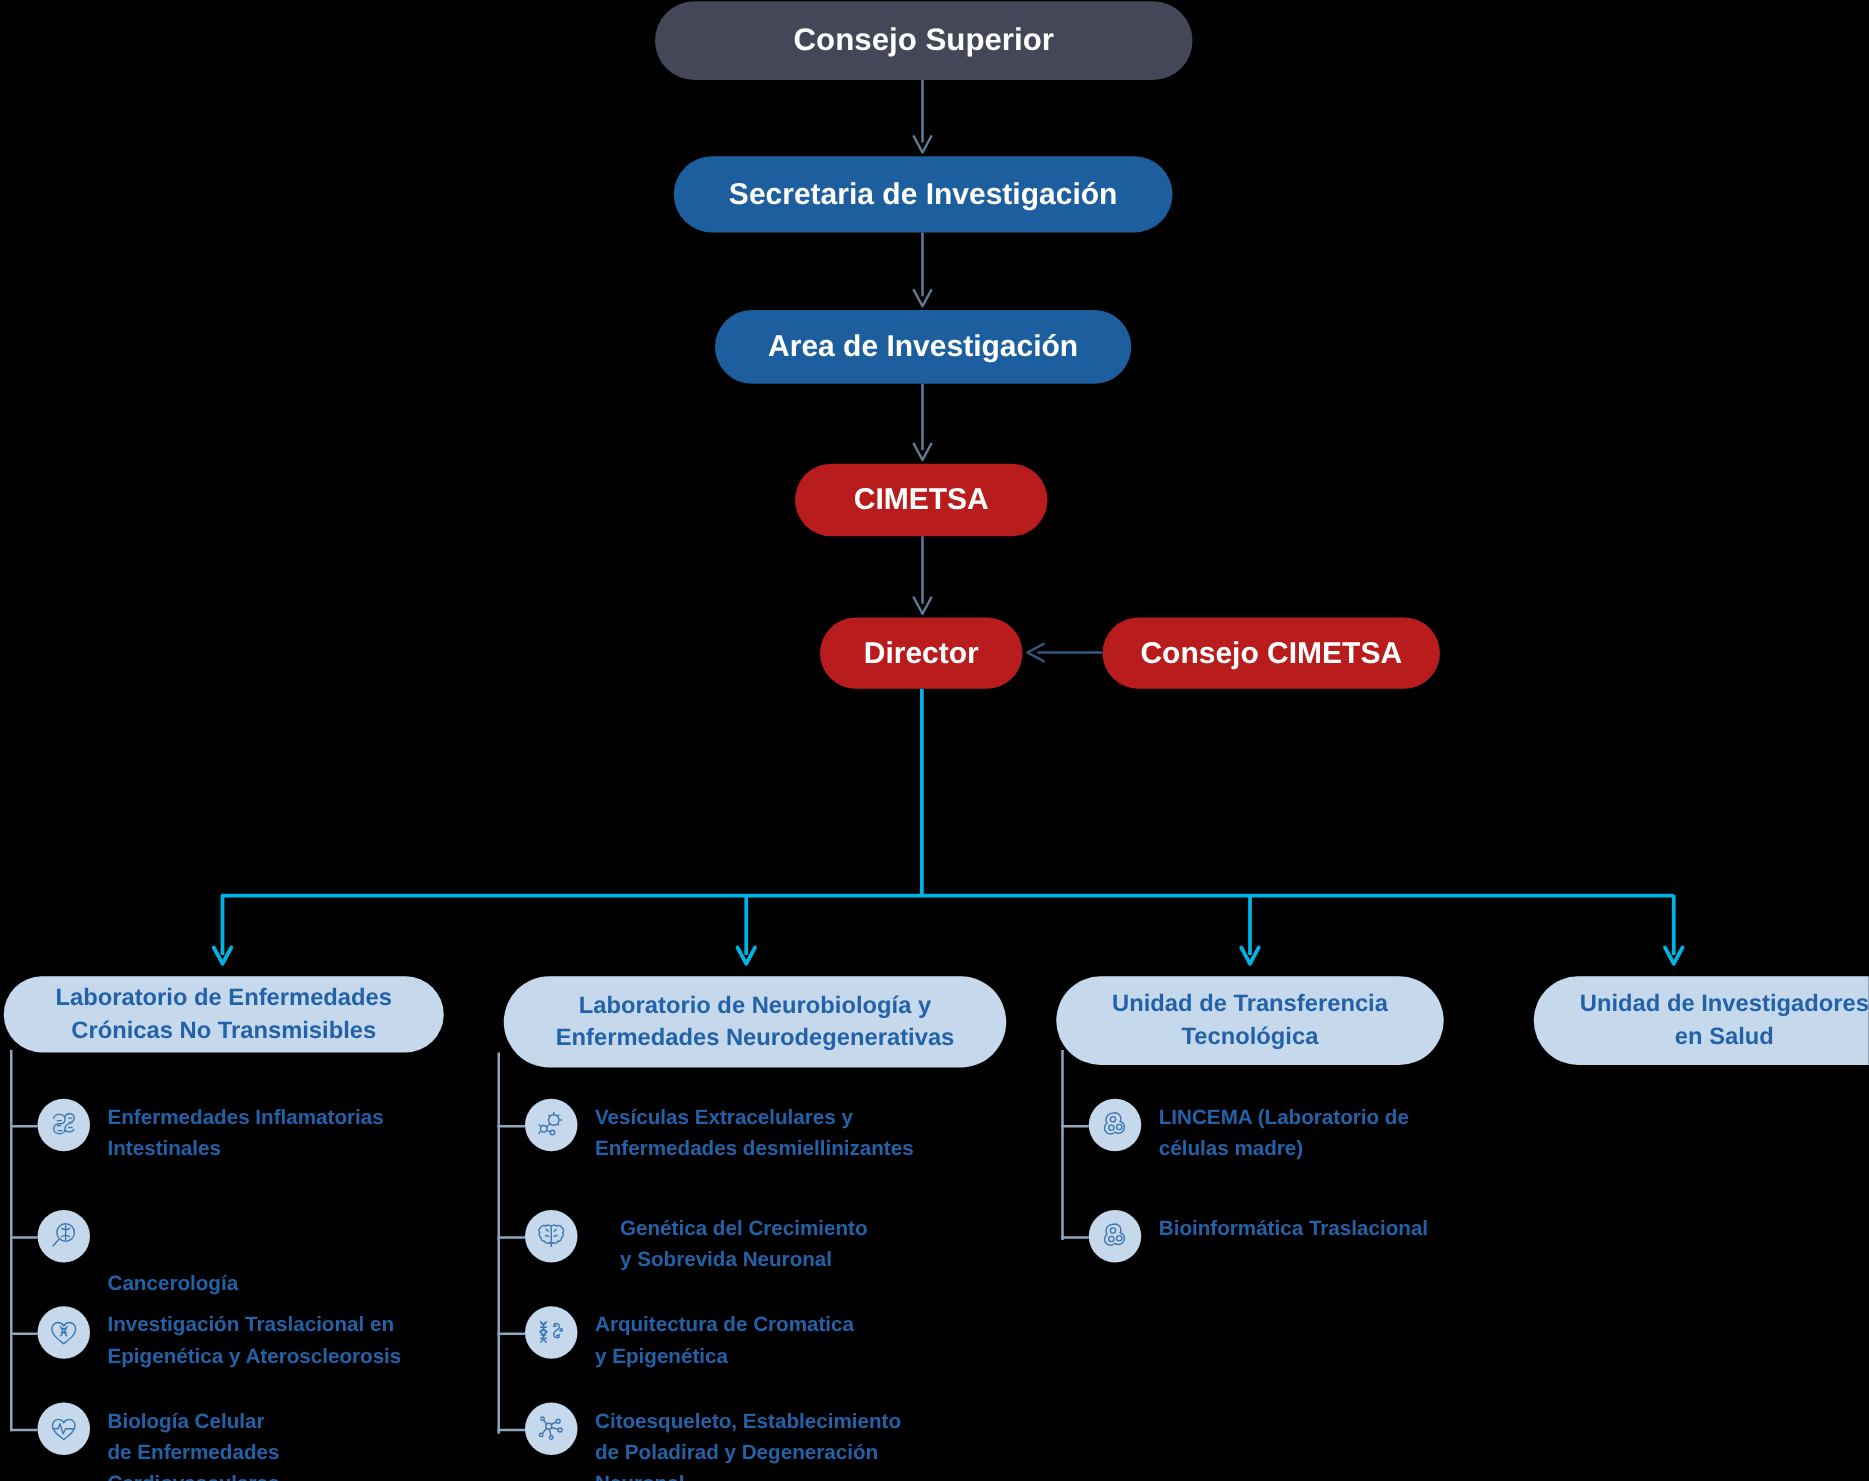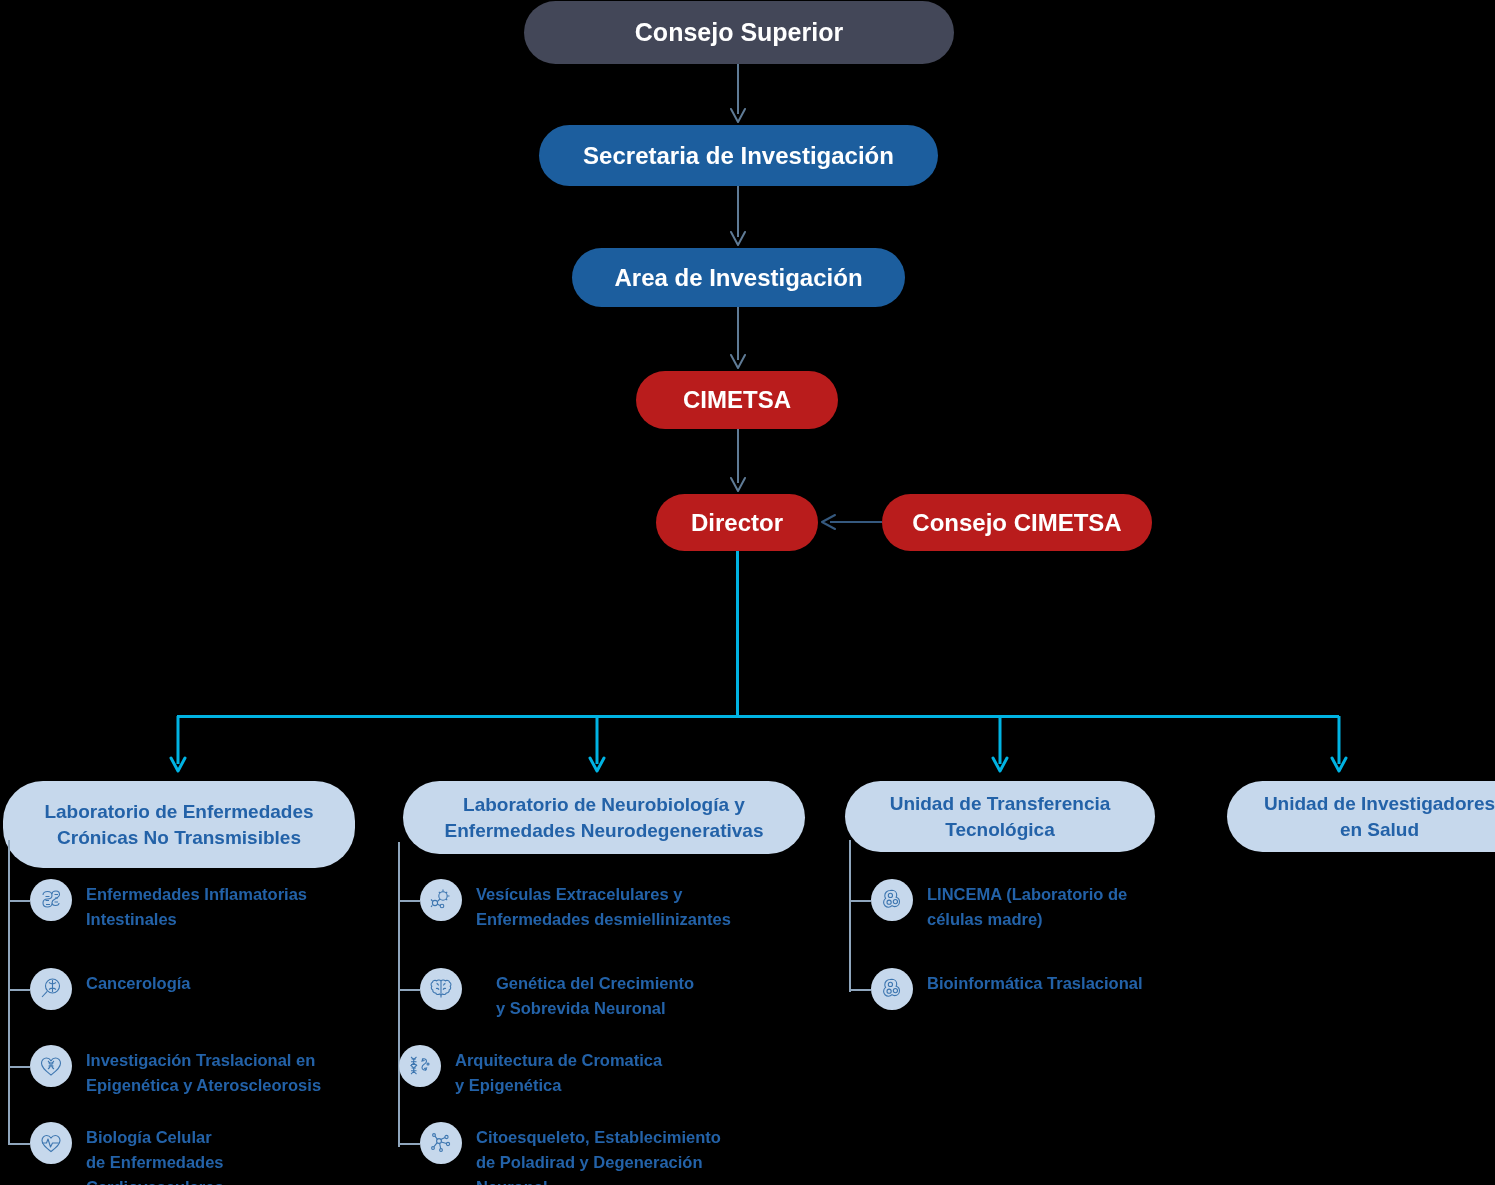--- a/index.html
+++ b/index.html
@@ -26,21 +26,21 @@
   #n-director       {left:656px;top:494px;width:162px;height:57px;font-size:24px;}
   #n-consejo-cimetsa{left:882px;top:494px;width:270px;height:57px;font-size:24px;}
 
   
   .unit{
     position:absolute;display:flex;align-items:center;justify-content:center;
     text-align:center;border-radius:40px;background:#c6d8ec;color:#2362a8;
     font-weight:700;font-size:19px;line-height:1.35;box-sizing:border-box;
     padding:0 14px;
   }
-  #u-0{left:3px;   top:781px;width:352px;height:87px;}
+  #u-0{left:3px;   top:781px;width:352px;height:61px;}
   #u-1{left:403px; top:781px;width:402px;height:73px;}
   #u-2{left:845px; top:781px;width:310px;height:71px;}
   #u-3{left:1227px;top:781px;width:305px;height:71px;}
   .subitem{position:absolute;display:flex;align-items:flex-start;}
   .ico{
     width:42px;height:42px;border-radius:50%;background:#c6d8ec;
     flex:0 0 42px;display:flex;align-items:center;justify-content:center;
   }
   .ico svg{display:block;}
   .sublabel{
@@ -141,21 +141,21 @@
   </div>
 
   <div class="subitem" style="left:30px;top:968px;">
     <span class="ico">
       <svg width="26" height="26" viewBox="0 0 26 26" fill="none" stroke="#3d76b0" stroke-width="1.1">
         <circle cx="14.5" cy="10" r="7"></circle>
         <path d="M9.2 15.4 L4 21"></path>
         <path d="M11 6.5c2 1.5 5 1.5 7 0M11 13.5c2-1.5 5-1.5 7 0M14.5 4v12"></path>
       </svg>
     </span>
-    <span class="sublabel" style="white-space: pre-line;">Cancerología</span>
+    <span class="sublabel" style="white-space: pre-line; margin-top: 44px;">Cancerología</span>
   </div>
 
   <div class="subitem" style="left:30px;top:1045px;">
     <span class="ico">
       <svg width="26" height="26" viewBox="0 0 26 26" fill="none" stroke="#3d76b0" stroke-width="1.1">
         <path d="M13 22C8 18 3.5 14.8 3.5 10.2 3.5 7 6 5 8.4 5c1.9 0 3.6 1.1 4.6 2.7C14 6.1 15.7 5 17.6 5 20 5 22.5 7 22.5 10.2 22.5 14.8 18 18 13 22Z"></path>
         <path d="M10 8c3 2 3 6 0 8M16 8c-3 2-3 6 0 8"></path>
         <path d="M10.5 10h5M10.5 13h5"></path>
       </svg>
     </span>
@@ -201,21 +201,21 @@
         <path d="M13 4.5v17"></path>
         <path d="M13 5c-1-1.2-3.2-1.3-4.4-.1C7.2 3.8 4.8 4.6 4.4 6.3 2.9 7 2.6 9.1 3.8 10.2 2.9 11.4 3.3 13.4 4.8 14c-.3 1.7 1.2 3.2 2.9 3 .6 1.5 2.6 2 3.7 1 .5.6 1.1.9 1.6.9"></path>
         <path d="M13 5c1-1.2 3.2-1.3 4.4-.1 1.4-1.1 3.8-.3 4.2 1.4 1.5.7 1.8 2.8.6 3.9.9 1.2.5 3.2-1 3.8.3 1.7-1.2 3.2-2.9 3-.6 1.5-2.6 2-3.7 1-.5.6-1.1.9-1.6.9"></path>
         <path d="M8.6 7.4c1 .3 1.8 1.1 2 2.1M8 12.6c1.2-.4 2.4.1 3 1M17.4 7.4c-1 .3-1.8 1.1-2 2.1M18 12.6c-1.2-.4-2.4.1-3 1"></path>
       </svg>
     </span>
     <span class="sublabel" style="white-space: pre-line;">Genética del Crecimiento
 y Sobrevida Neuronal</span>
   </div>
 
-  <div class="subitem" style="left:399px;top:1045px;">
+  <div class="subitem" style="left:420px;top:1045px;">
     <span class="ico">
       <svg width="26" height="26" viewBox="0 0 26 26" fill="none" stroke="#3d76b0" stroke-width="1.1">
         <path d="M4 4c4 2.5 4 6 0 8.5 4 2.5 4 6 0 8.5M9.5 4c-4 2.5-4 6 0 8.5-4 2.5-4 6 0 8.5"></path>
         <path d="M4.6 6h4.3M4 8.8h5.5M4 11.5h5.5M4.6 15h4.3M4 17.8h5.5"></path>
         <path d="M15 6.5c2-1.5 4.5-.5 4.5 1.8 0 1.6-1.3 2.3-2.4 3-1.1.7-2.1 1.6-2.1 3.2 0 2.3 2.5 3.3 4.5 1.8"></path>
         <path d="M16 5.5l-1 2.5 2.6-.5M18.5 17.5l1-2.5-2.6.5"></path>
         <circle cx="21" cy="11" r="1"></circle>
       </svg>
     </span>
     <span class="sublabel" style="white-space: pre-line;">Arquitectura de Cromatica

